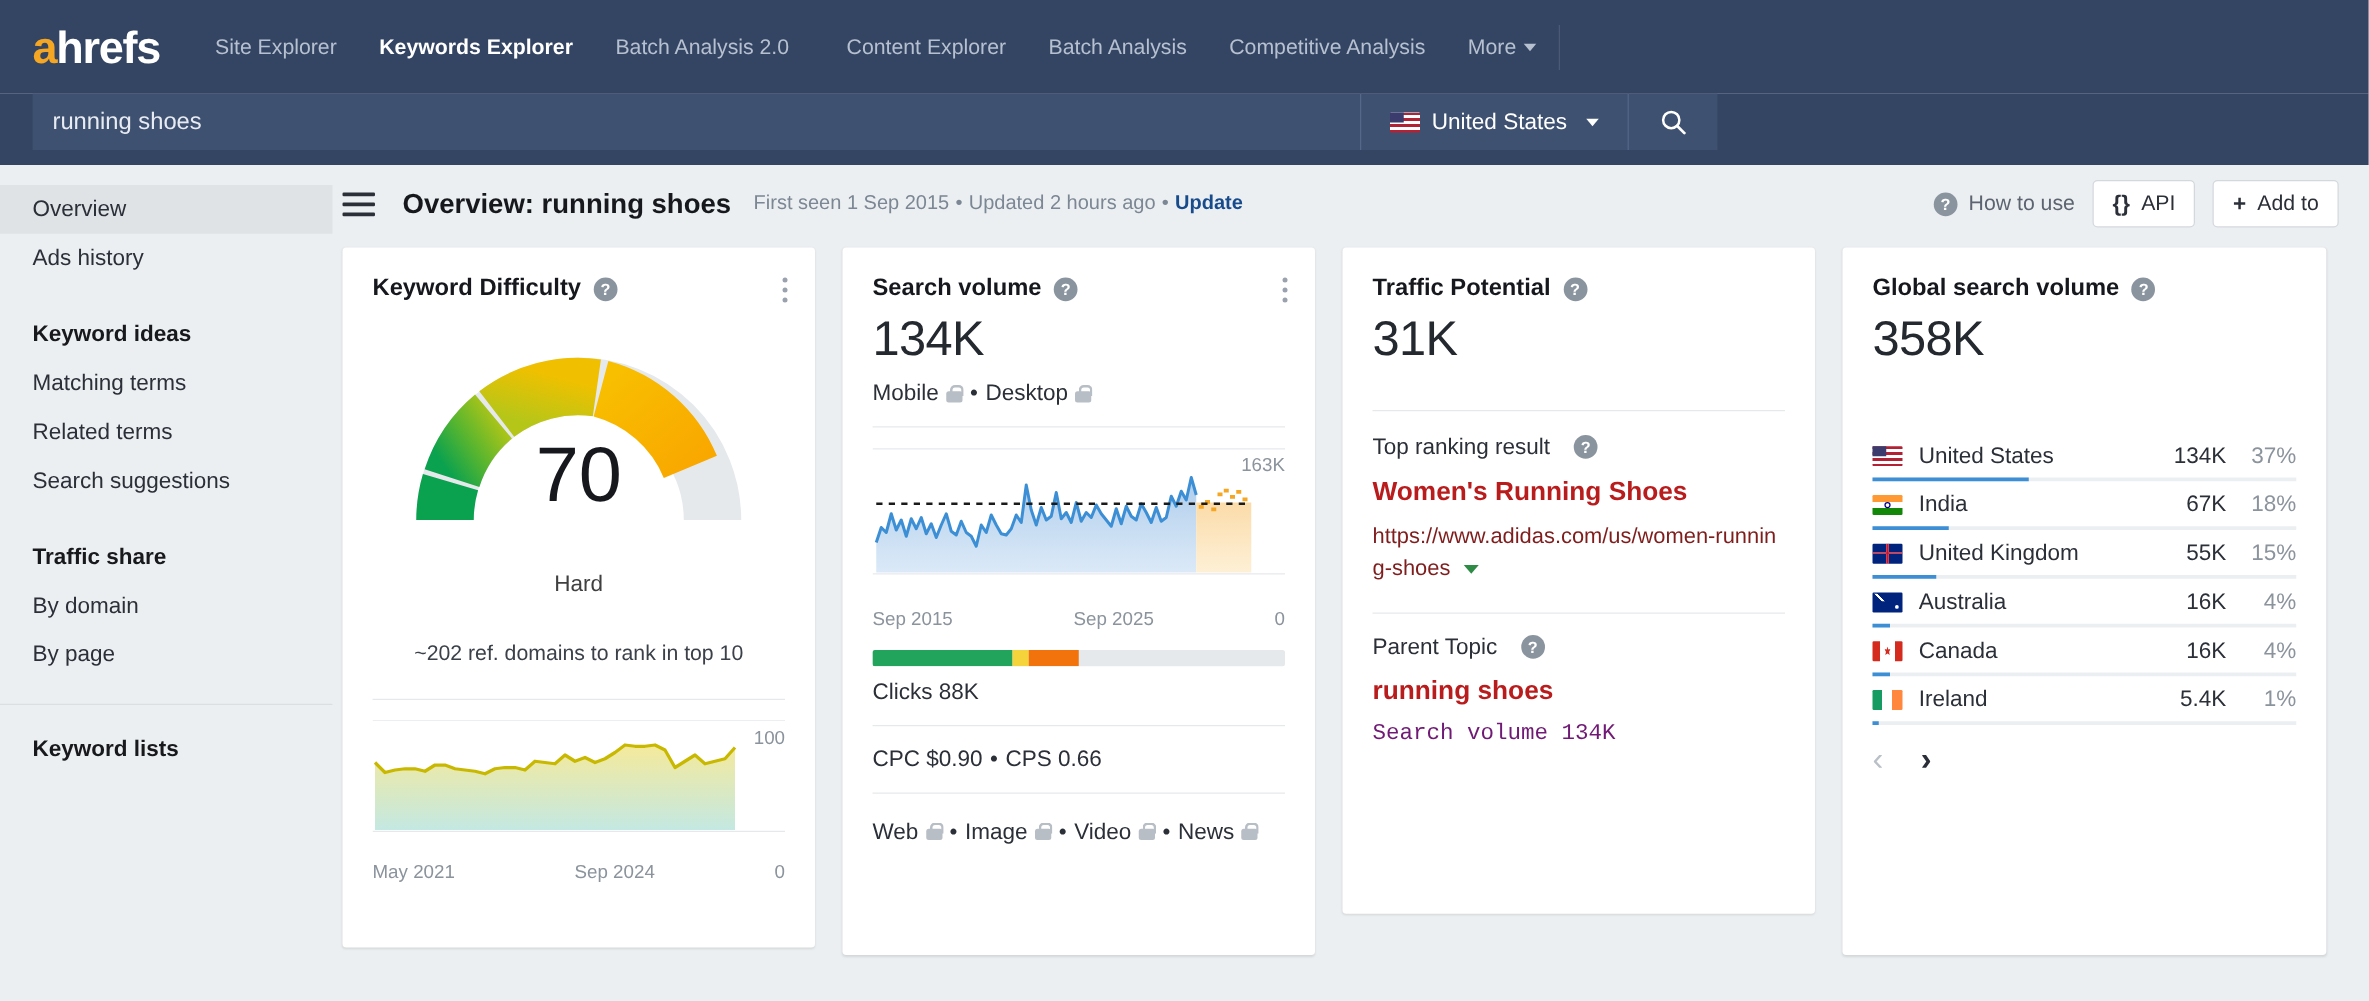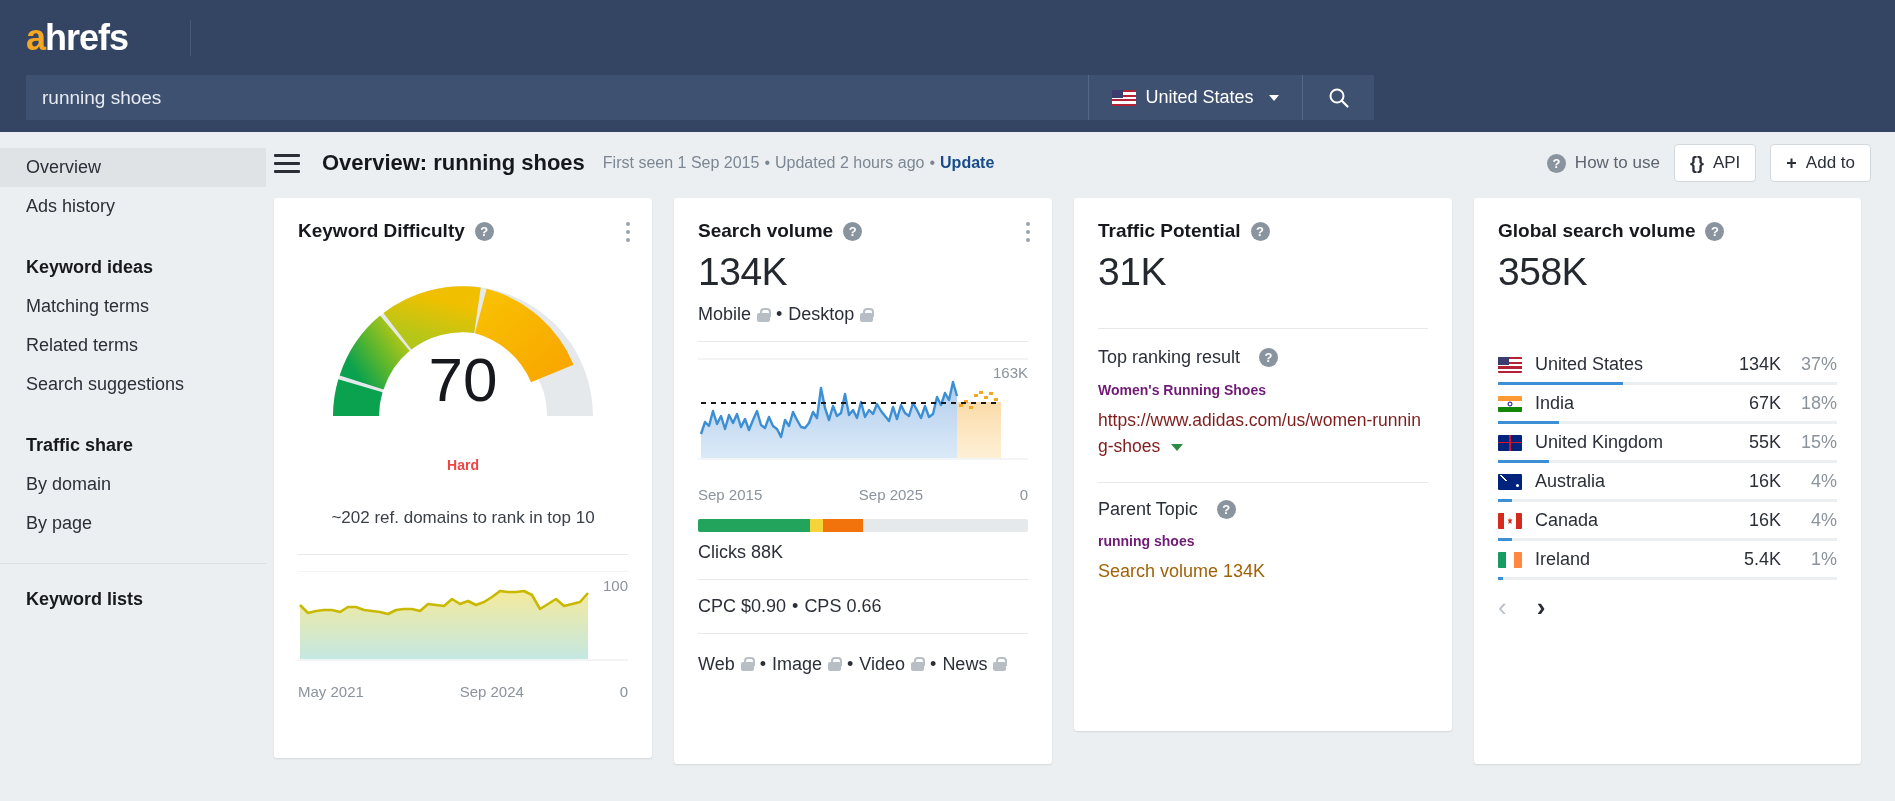--- a/index.html
+++ b/index.html
@@ -97,21 +97,21 @@
   .sub-row { margin-top: 10px; font-size: 18px; color: #2b2f38; display: flex; align-items: center; flex-wrap: wrap; gap: 6px; }
   .lock { display:inline-block; width:13px; height:14px; position: relative; flex:none; }
   .lock::after { content:""; position:absolute; bottom:0; width:13px; height:9px; background:#b8bec5; border-radius:2px; }
   .lock::before { content:""; position:absolute; top:0; left:3px; width:7px; height:7px;
     border:2px solid #b8bec5; border-bottom:none; border-radius:4px 4px 0 0; }
   .mid-dot { color:#2b2f38; }
   .hr { height: 1px; background: #e6e9ec; margin: 16px 0; }
 
   
   .gauge-wrap { display:flex; flex-direction:column; align-items:center; margin-top: 14px; gap: 27px; }
-  .gauge-label { font-size: 14px; font-weight: bold; color:#ef4444; margin-top: -4px; }
+  .gauge-label { font-size: 18px; font-weight: normal; color:#404040; margin-top: -4px; }
   .gauge-note { font-size: 17px; color:#3b4049; margin-top: 8px; text-align:center; }
 
   
   .mini { position: relative; margin-top: 8px; }
   .mini-labels { display:flex; justify-content:space-between; font-size:15px; color:#8b939c; margin-top:16px; }
   .scale-max { position:absolute; right:0; top:6px; font-size:15px; color:#8b939c; }
 
   
   .clicks-bar { height: 13px; background: #e6e9ec; border-radius: 2px; display:flex; overflow:hidden; margin-top: 4px; }
   .clicks-bar .seg { height: 100%; }
@@ -122,29 +122,38 @@
   .ctry-vol { margin-left:auto; color:#2b2f38; }
   .ctry-pct { width: 56px; text-align:right; color:#8b939c; }
   .ctry-track { height: 3px; background:#eceff1; position: relative; }
   .ctry-fill { height: 3px; background:#3c8fd4; position:absolute; left:0; top:0; }
   .pager { display:flex; gap: 30px; margin-top: 14px; align-items:center; font-size: 26px; }
   .pg { cursor:pointer; line-height: 1; }
   .pg.prev { color:#b9c0c7; }
   .pg.next { color:#2b2f38; font-weight: bold; }
 
   .green-link { color:#7f1d1d; font-size:17.5px; line-height:1.5; cursor:pointer; word-break: break-all; }
-  .blue-link { color:#701a75; font-size:14px; font-weight:bold; cursor:pointer; }
-  .plain { font-size:18px; color:#a16207; }
+  .blue-link { color:#b91c1c; font-size:21px; font-weight:bold; cursor:pointer; }
+  .plain { font-size:18px; color:#701a75;font-family:Liberation Mono, monospace; }
   .label-q { display:flex; align-items:center; gap:19px; font-size:18px; color:#2b2f38; }
 </style>
 </head>
 <body>
 
 <div class="topnav">
   <div class="logo"><span class="a" style="color: rgb(245, 166, 35);">a</span><span>hrefs</span></div>
+  <div class="nav-links">
+    <div class="nav-link">Site Explorer</div>
+    <div class="nav-link active">Keywords Explorer</div>
+    <div class="nav-link">Batch Analysis 2.0</div>
+    <div class="nav-link" style="margin-left:12px">Content Explorer</div>
+    <div class="nav-link">Batch Analysis</div>
+    <div class="nav-link">Competitive Analysis</div>
+    <div class="nav-link"><span>More</span><span class="caret"></span></div>
+  </div>
   <div class="nav-sep"></div>
 </div>
 
 <div class="searchbar">
   <div class="search-wrap">
     <input class="search-input" value="running shoes" placeholder="Enter keyword" style="">
     <div class="country-select">
       <span class="flag flag-us"></span>
       <span>United States</span>
       <span class="caret" style="border-top-color:#ffffff"></span>

